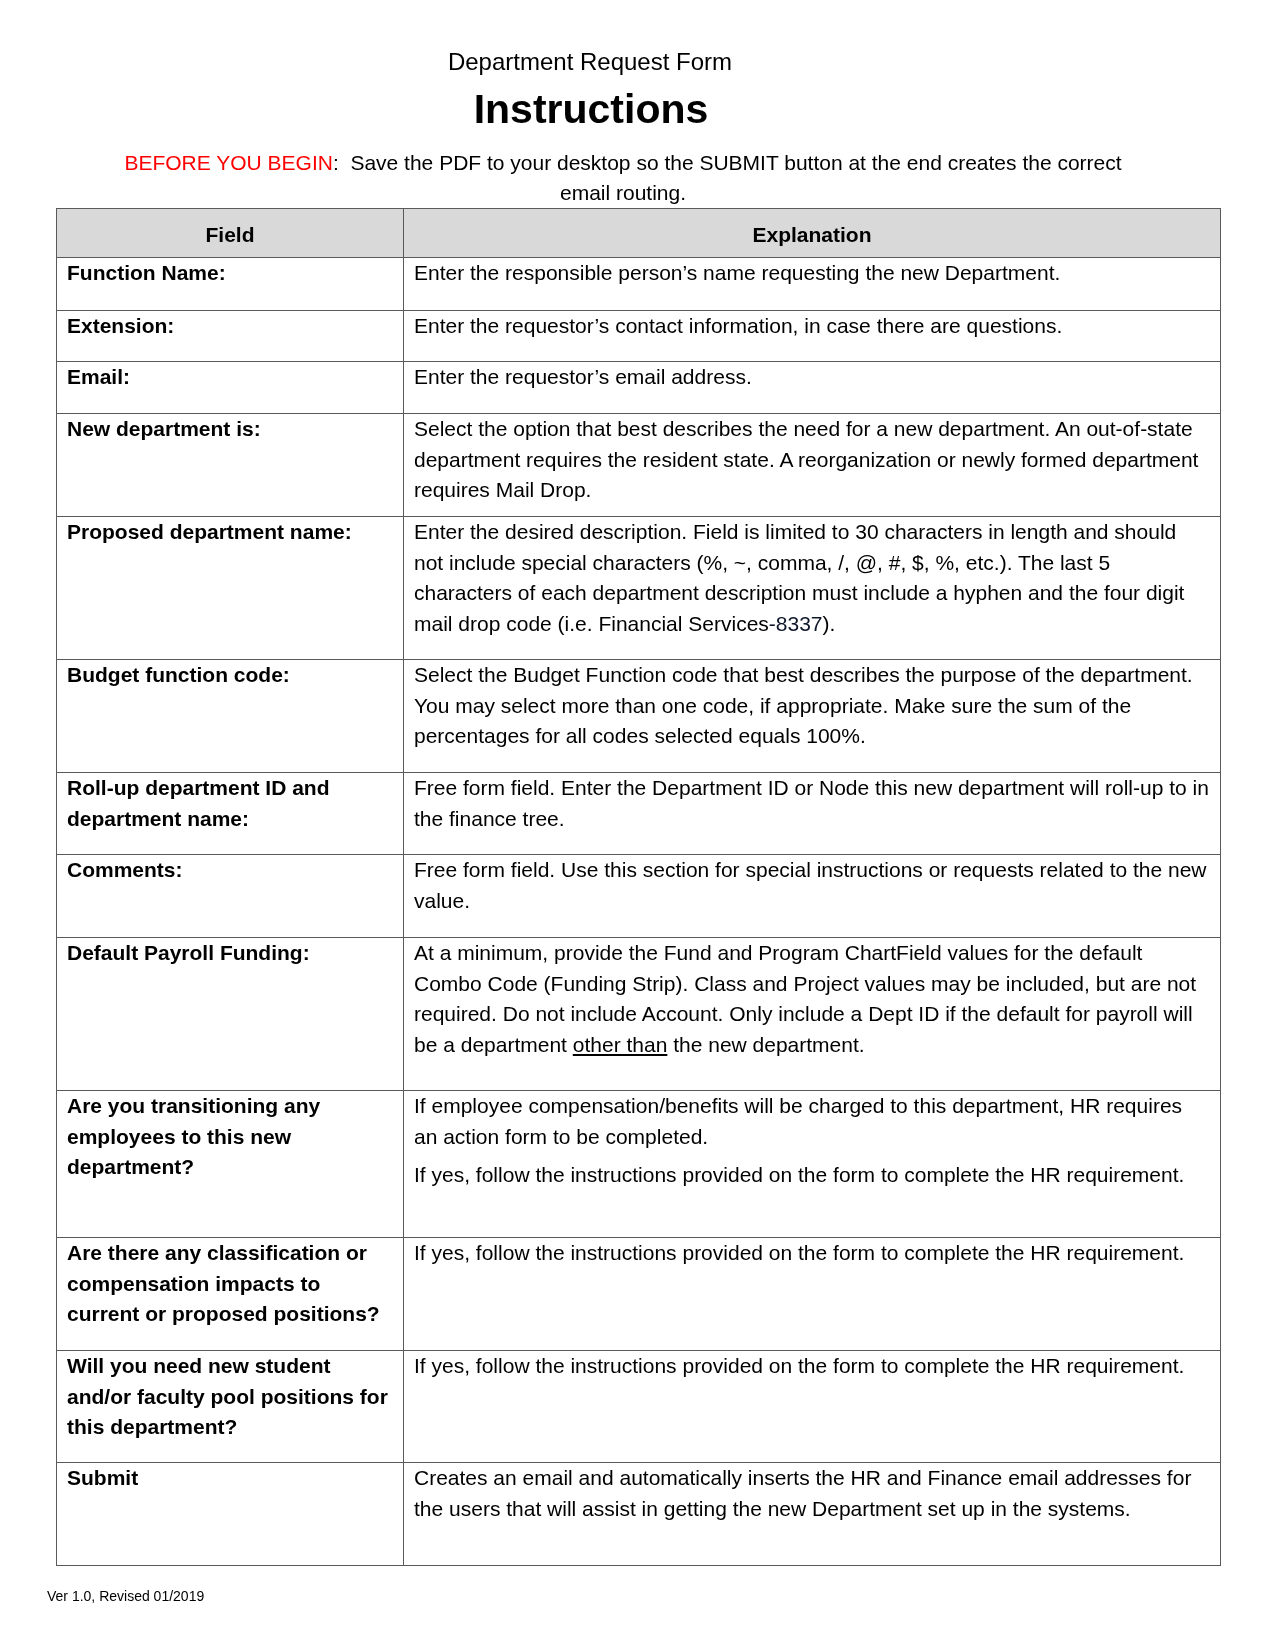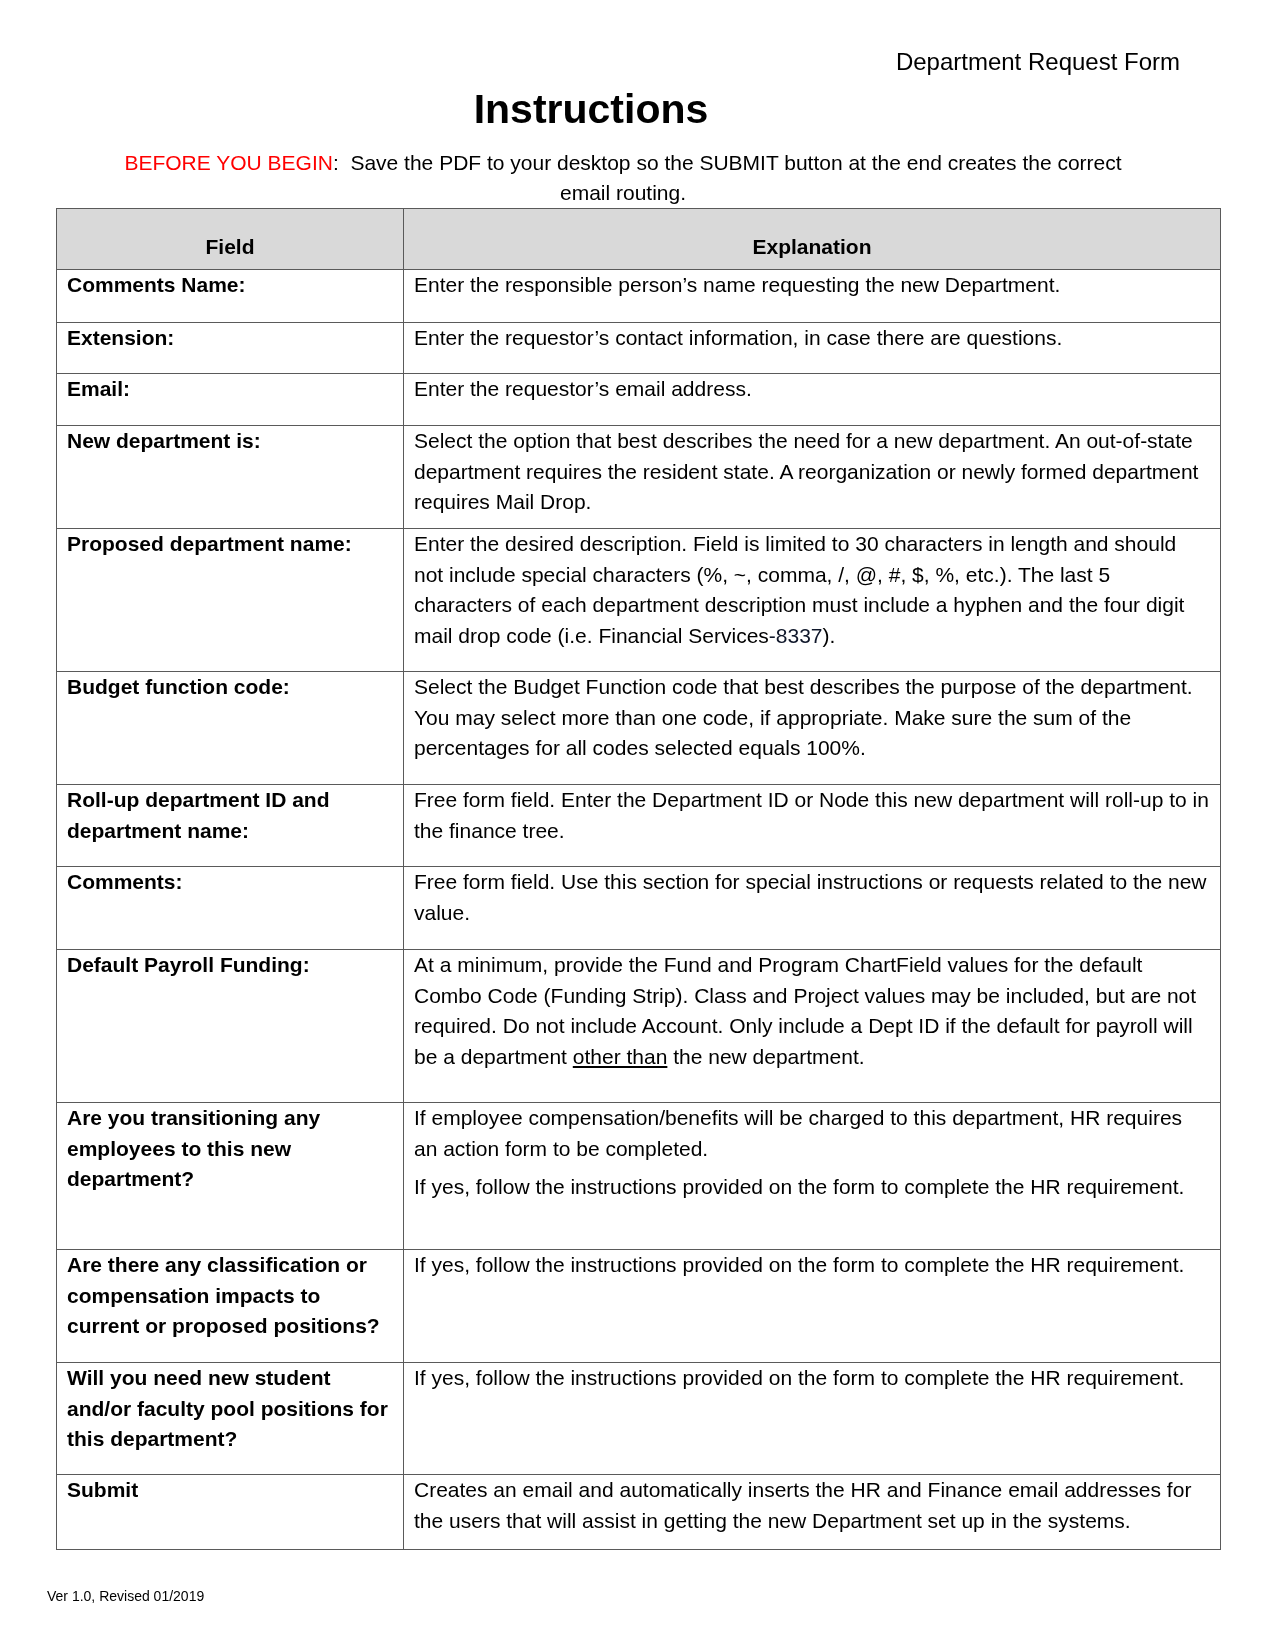--- a/index.html
+++ b/index.html
@@ -2,21 +2,21 @@
 <html><head>
 <meta charset="utf-8">
 <style>
   html, body { margin: 0; padding: 0; background: #ffffff; }
   body {
     width: 1275px; height: 1649px; position: relative; overflow: hidden;
     font-family: "Liberation Sans", "DejaVu Sans", sans-serif; color: #000;
   }
   .page { position: absolute; left: 0; top: 0; width: 1275px; height: 1649px; }
   .doc-subtitle {
-    position: absolute; left: 0; width: 1180px; top: 47px; text-align: right;
+    position: absolute; left: 0; width: 1180px; top: 47px; text-align: center;
     font-size: 24px; line-height: 30px;
   }
   .doc-title {
     position: absolute; left: 0; width: 1182px; top: 84px; text-align: center;
     font-size: 41px; line-height: 50px; font-weight: bold;
   }
   .notice {
     position: absolute; left: 120px; width: 1006px; top: 148px; text-align: center;
     font-size: 21px; line-height: 30px;
   }
@@ -28,21 +28,21 @@
     font-size: 21px; line-height: 30.5px;
   }
   table.instr col.c1 { width: 347px; }
   table.instr col.c2 { width: 817px; }
   table.instr th, table.instr td {
     border: 1.5px solid #5a5a5a; vertical-align: top; text-align: left;
     padding: 0 10px; overflow: hidden;
   }
   table.instr th {
     background: #d9d9d9; text-align: center; font-weight: bold; height: 44px;
-    vertical-align: middle; padding-top: 16px;
+    vertical-align: middle; padding-top: 4px;
   }
   table.instr td.field { font-weight: bold; }
   table.instr td p { margin: 0; }
   table.instr td p + p { margin-top: 8px; }
   .b { font-weight: normal; }
   .u { text-decoration: underline; }
   .red { color: #0f172a; }
   .footer {
     position: absolute; left: 47px; top: 1587px;
     font-family: "Liberation Sans", sans-serif; font-size: 14px; line-height: 18px;
@@ -62,21 +62,21 @@
         <col class="c2">
       </colgroup>
     <thead>
       <tr>
         <th>Field</th>
         <th>Explanation</th>
       </tr>
     </thead>
     <tbody id="rows">
         <tr style="height: 53px;">
-          <td class="field">Comments Name:</td>
+          <td class="field">Function Name:</td>
           <td>
             <p><span>Enter the responsible person’s name requesting the new Department.</span></p>
           </td>
         </tr>
         <tr style="height: 51px;">
           <td class="field">Extension:</td>
           <td>
             <p><span>Enter the requestor’s contact information, in case there are questions.</span></p>
           </td>
         </tr>
@@ -134,21 +134,21 @@
           <td>
             <p><span>If yes, follow the instructions provided on the form to complete the HR requirement.</span></p>
           </td>
         </tr>
         <tr style="height: 112px;">
           <td class="field">Will you need new student and/or faculty pool positions for this department?</td>
           <td>
             <p><span>If yes, follow the instructions provided on the form to complete the HR requirement.</span></p>
           </td>
         </tr>
-        <tr style="height: 75px; margin-left: 48px;">
+        <tr style="height: 103px; margin-left: 48px;">
           <td class="field">Submit</td>
           <td>
             <p><span>Creates an email and automatically inserts the HR and Finance email addresses for the users that will assist in getting the new Department set up in the systems.</span></p>
           </td>
         </tr>
       </tbody>
   </table>
 
   <div class="footer">Ver 1.0, Revised 01/2019</div>
 </div>

